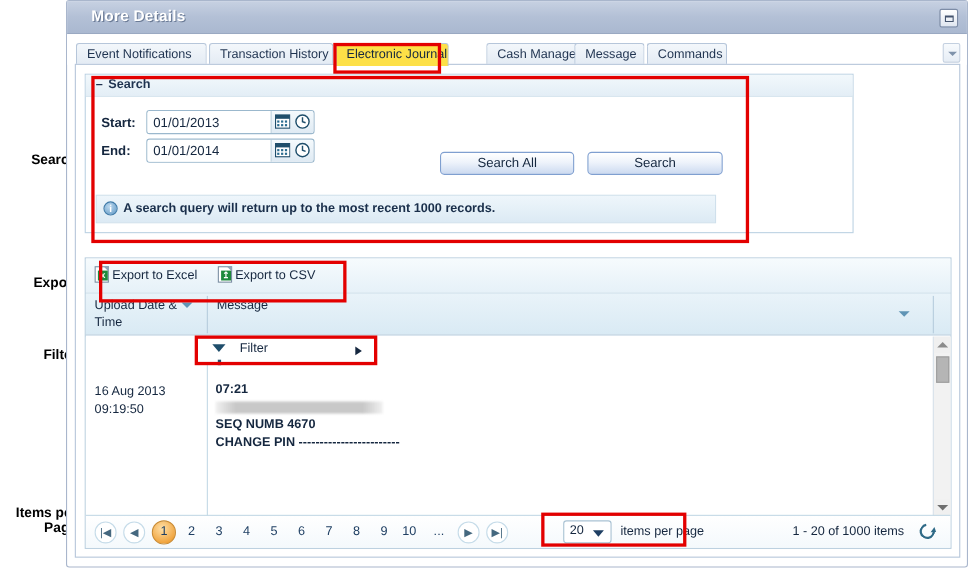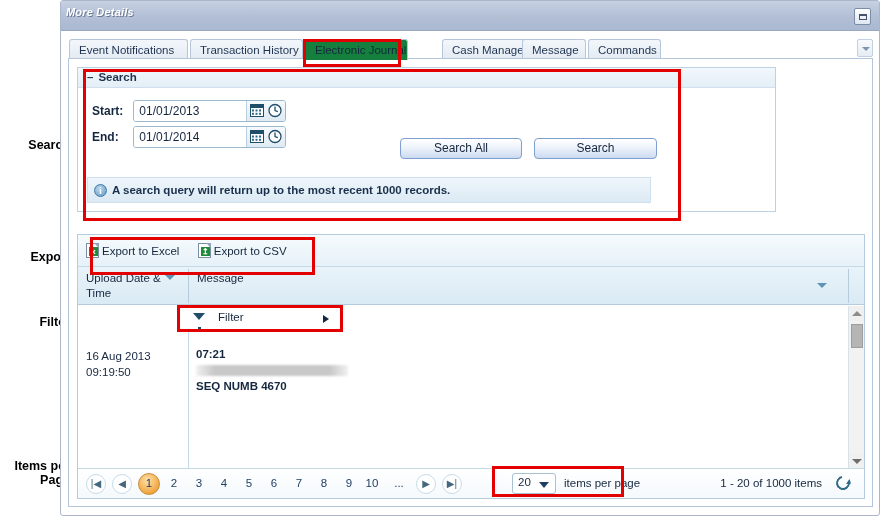--- a/index.html
+++ b/index.html
@@ -47,28 +47,27 @@
   }
   .titlebar {
     position: relative;
     height: 30px;
     background: linear-gradient(to bottom, #c7d1e2 0%, #b3c0d6 50%, #aab8d0 100%);
     border-bottom: 1px solid #9aa9c2;
     box-sizing: border-box;
   }
   .titlebar-text {
     position: absolute;
-    left: 5px;
+    left: 22px;
     top: 5px;
-    font-size: 11px;
+    font-size: 14px;
     font-weight: bold;
     color: #ffffff;
     text-shadow: 1px 1px 0 #6b7b96;
     letter-spacing: .2px;
-    font-style: italic;
   }
   .titlebar-btn {
     position: absolute;
     right: 8px;
     top: 7px;
     width: 15px;
     height: 15px;
     border: 1px solid #7d8ca6;
     background: linear-gradient(to bottom,#ffffff,#dfe6f0);
     border-radius: 2px;
@@ -102,21 +101,21 @@
     font-size: 11.5px;
     color: #1f3350;
     background: linear-gradient(to bottom,#f3f7fb 0%, #e2eaf3 100%);
     border: 1px solid #b6c6da;
     border-bottom: none;
     border-radius: 3px 3px 0 0;
     white-space: nowrap;
     box-sizing: border-box;
   }
   .tab.active {
-    background: #15803d;
+    background: #fde047;
     border-color: #b6c6da;
     color: #15273f;
     z-index: 3;
   }
   .tab-overflow {
     position: absolute;
     right: 6px;
     top: 8px;
     width: 16px;
     height: 18px;
@@ -759,20 +758,21 @@
             <div class="cell-date">
               <div>16 Aug 2013</div>
               <div>09:19:50</div>
             </div>
             <div class="cell-msg">
               <div>08/13/13</div>
               <div class="msg-gap"></div>
               <div>07:21</div>
               <div class="redacted"></div>
               <div>SEQ NUMB 4670</div>
+              <div>CHANGE PIN ------------------------</div>
             </div>
           </div>
         </div>
 
         <div class="vscroll">
           <div class="vs-arrow up"></div>
           <div class="vs-thumb"></div>
           <div class="vs-arrow down"></div>
         </div>
 

